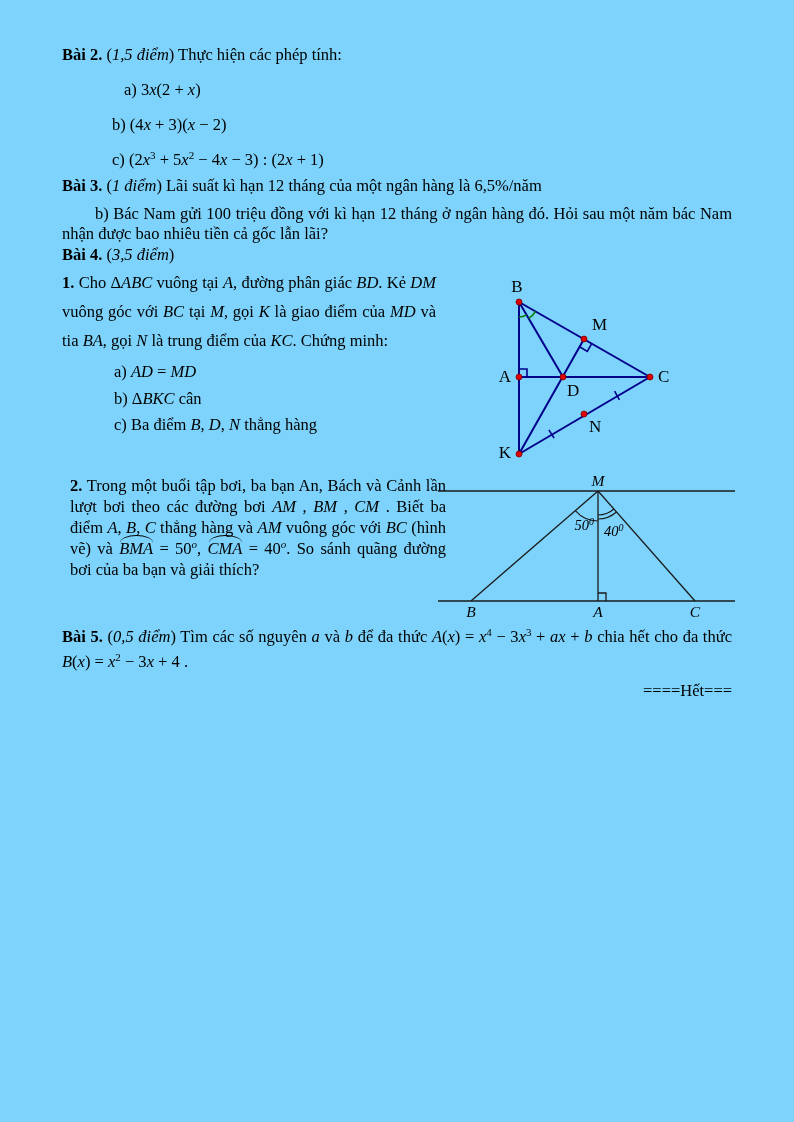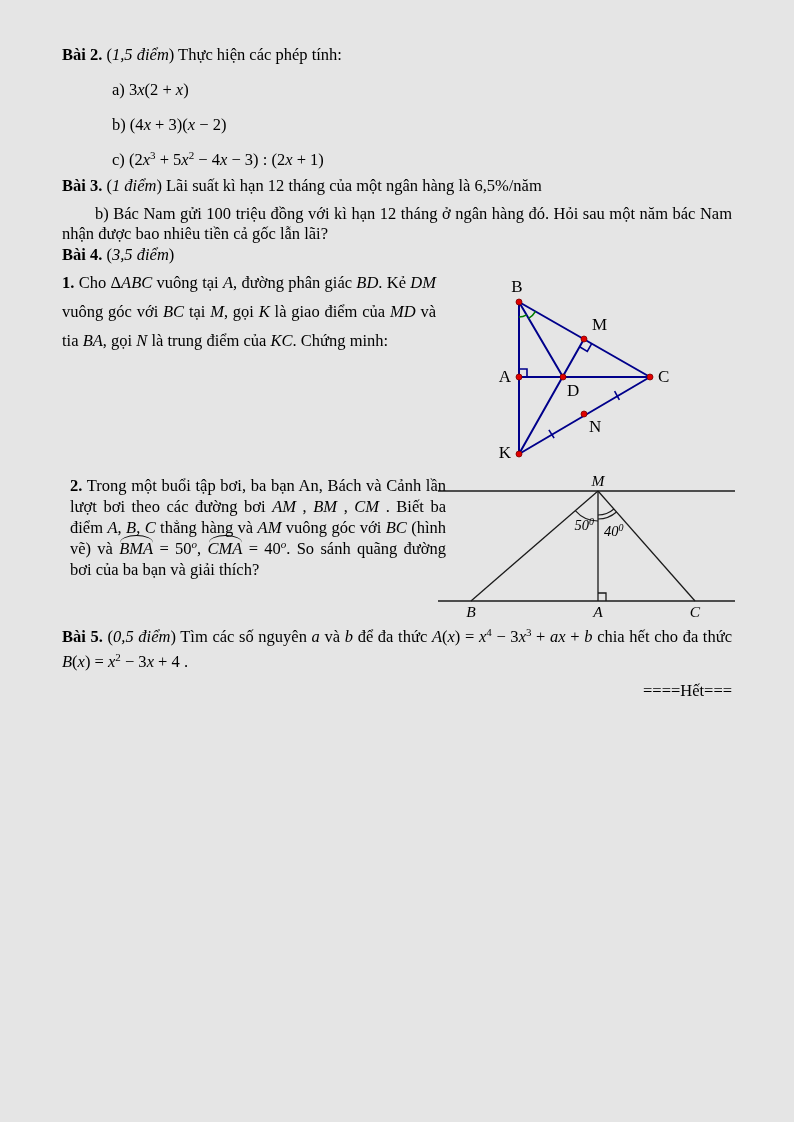--- a/index.html
+++ b/index.html
@@ -1,34 +1,34 @@
 <!DOCTYPE html>
 <html><head>
 <meta charset="utf-8">
 <style>
   html,body{margin:0;padding:0;background:#888;}
   .page{
     position:relative;
     width:794px;height:1122px;
-    background:#e5e5e5;
+    background:#7dd3fc;
     box-sizing:border-box;
     padding:44px 62px 0 62px;
     font-family:"Liberation Serif",serif;
     font-size:16.5px;
     color:#000;
     overflow:hidden;
   }
   p{margin:0;}
   sup{font-size:11px;line-height:0;}
   i{font-style:italic;}
   b{font-weight:bold;}
   .heading{line-height:21px;text-align:left;}
   .math-items{margin:14px 0 0 50px;}
   .math-item{line-height:22px;margin-top:13px;}
-  .math-item:first-child{margin-top:0;}
+  .math-item:first-child{margin-top:0;margin-left:12px;}
   .para{text-align:justify;text-indent:33px;line-height:20px;margin-top:8px;}
   .h3{margin-top:4px;}
   .h4{}
   .row{position:relative;}
   .row1{margin-top:2px;height:207px;}
   .col1{width:374px;text-align:justify;line-height:29px;margin-top:3px;}
   .p1-items{margin-left:52px;}
   .p1-item{line-height:20.5px;margin-top:6px;text-align:left;}
   .p1-item:first-child{margin-top:7px;}
   .fig1{position:absolute;left:393px;top:6px;}
@@ -67,20 +67,25 @@
     <div class="math-item">c) (2<i>x</i><sup>3</sup> + 5<i>x</i><sup>2</sup> − 4<i>x</i> − 3) : (2<i>x</i> + 1)</div>
   </div>
 
   <p class="heading h3"><b>Bài 3.</b> (<i>1 điểm</i>) Lãi suất kì hạn 12 tháng của một ngân hàng là 6,5%/năm</p>
   <p class="para">b) Bác Nam gửi 100 triệu đồng với kì hạn 12 tháng ở ngân hàng đó. Hỏi sau một năm bác Nam nhận được bao nhiêu tiền cả gốc lẫn lãi?</p>
 
   <p class="heading h4"><b>Bài 4.</b> (<i>3,5 điểm</i>)</p>
 
   <div class="row row1">
     <div class="col1"><b>1.</b> Cho Δ<i>ABC</i> vuông tại <i>A</i>, đường phân giác <i>BD</i>. Kẻ <i>DM</i> vuông góc với <i>BC</i> tại <i>M</i>, gọi <i>K</i> là giao điểm của <i>MD</i> và tia <i>BA</i>, gọi <i>N</i> là trung điểm của <i>KC</i>. Chứng minh:</div>
+    <div class="p1-items">
+      <div class="p1-item">a) <i>AD</i> = <i>MD</i></div>
+      <div class="p1-item">b) Δ<i>BKC</i> cân</div>
+      <div class="p1-item">c) Ba điểm <i>B</i>, <i>D</i>, <i>N</i> thẳng hàng</div>
+    </div>
 
     <svg class="fig1" width="310" height="196" viewBox="0 0 310 196">
 
       <line class="seg" x1="64" y1="28" x2="64" y2="180" stroke="#00008B"></line>
       <line class="seg" x1="64" y1="28" x2="195" y2="103" stroke="#00008B"></line>
       <line class="seg" x1="64" y1="103" x2="195" y2="103" stroke="#00008B"></line>
       <line class="seg" x1="64" y1="28" x2="108" y2="103" stroke="#00008B"></line>
       <line class="seg" x1="129" y1="65" x2="64" y2="180" stroke="#00008B"></line>
       <line class="seg" x1="64" y1="180" x2="195" y2="103" stroke="#00008B"></line>
 

